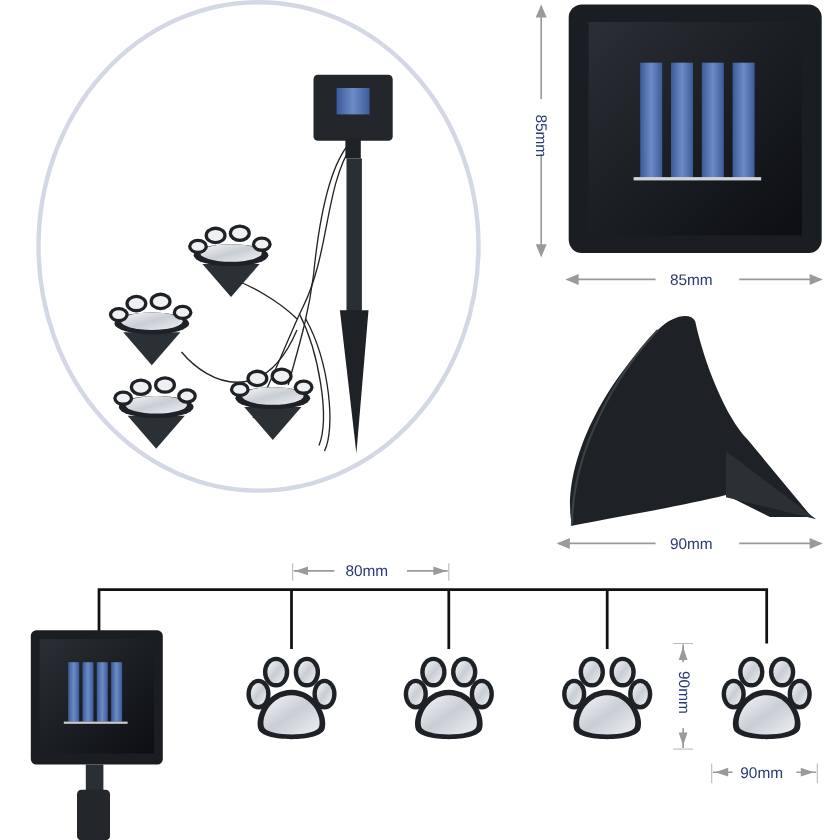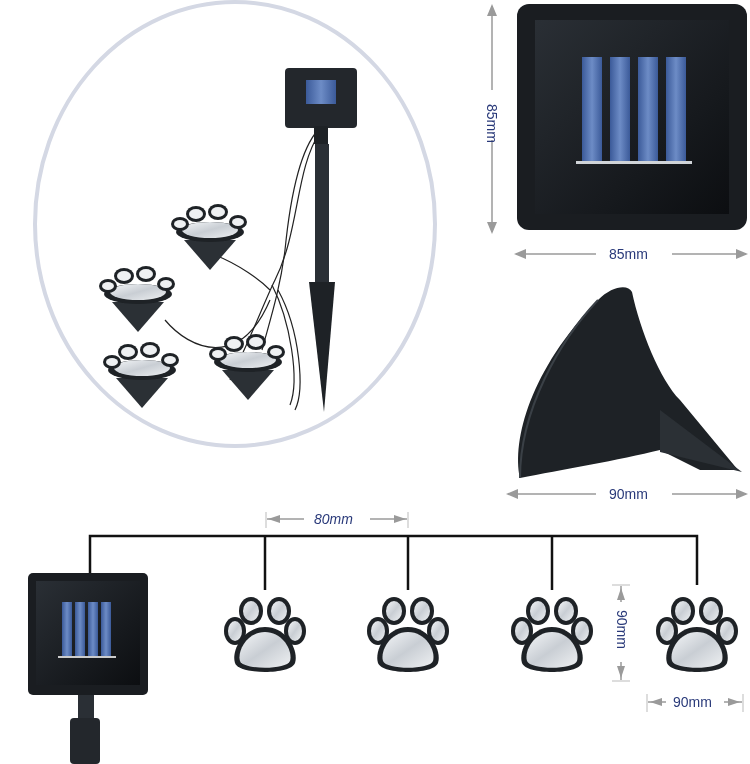--- a/index.html
+++ b/index.html
@@ -144,15 +144,15 @@
   <line x1="647" y1="694" x2="647" y2="712" stroke="#bbb"></line>
   <line x1="743" y1="694" x2="743" y2="712" stroke="#bbb"></line>
   <path d="M650,702 L662,698 L662,706Z" fill="#9a9a9a"></path>
   <path d="M740,702 L728,698 L728,706Z" fill="#9a9a9a"></path>
   <rect x="666" y="692" width="58" height="20" fill="#fff"></rect>
 </svg>
 
 <div class="dimlabel" style="left:474px;top:104px;transform:rotate(90deg);transform-origin:left top;left:500px;">85mm</div>
 <div class="dimlabel" style="left:609px;top:246px;">85mm</div>
 <div class="dimlabel" style="left:609px;top:486px;">90mm</div>
-<div class="dimlabel" style="left:314px;top:511px;font-style:italic;">80mm</div>
+<div class="dimlabel" style="left:314px;top:511px;">80mm</div>
 <div class="dimlabel" style="top:610px;left:630px;transform:rotate(90deg);transform-origin:left top;">90mm</div>
 <div class="dimlabel" style="left:673px;top:694px;">90mm</div>
 
 </body></html>

